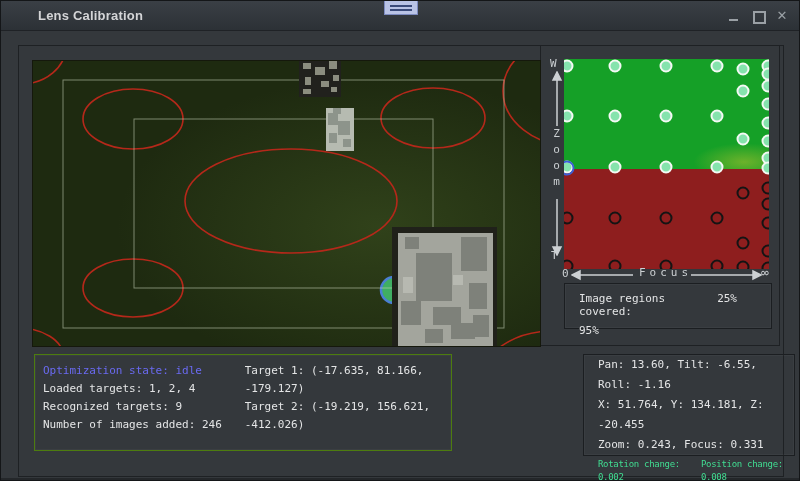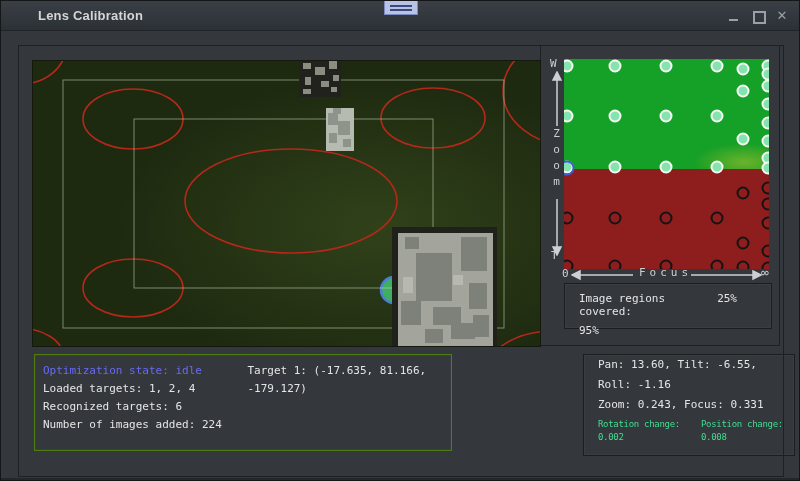--- a/index.html
+++ b/index.html
@@ -245,31 +245,33 @@
   <div class="cov-row">
     <span class="val">95%</span>
   </div>
 </div>
 
 <div class="status-left">
   <div class="sl-cols">
     <div class="sl-col1">
       <div class="state-line">Optimization state: idle</div>
       <div>Loaded targets: 1, 2, 4</div>
-      <div>Recognized targets: 6</div>
-      <div>Number of images added: 224</div>
+      <div>Recognized targets: 9</div>
+      <div>Number of images added: 246</div>
     </div>
     <div class="sl-col2">
       <div>Target 1: (-17.635, 81.166, -179.127)</div>
+      <div>Target 2: (-19.219, 156.621, -412.026)</div>
     </div>
   </div>
 </div>
 
 <div class="status-right">
   <div>Pan: 13.60, Tilt: -6.55, Roll: -1.16</div>
+  <div>X: 51.764, Y: 134.181, Z: -20.455</div>
   <div>Zoom: 0.243, Focus: 0.331</div>
   <div class="changes">
     <div class="chg-row">
       <span>Rotation change: 0.002</span>
       <span>Position change: 0.008</span>
     </div>
 
   </div>
 </div>
 

